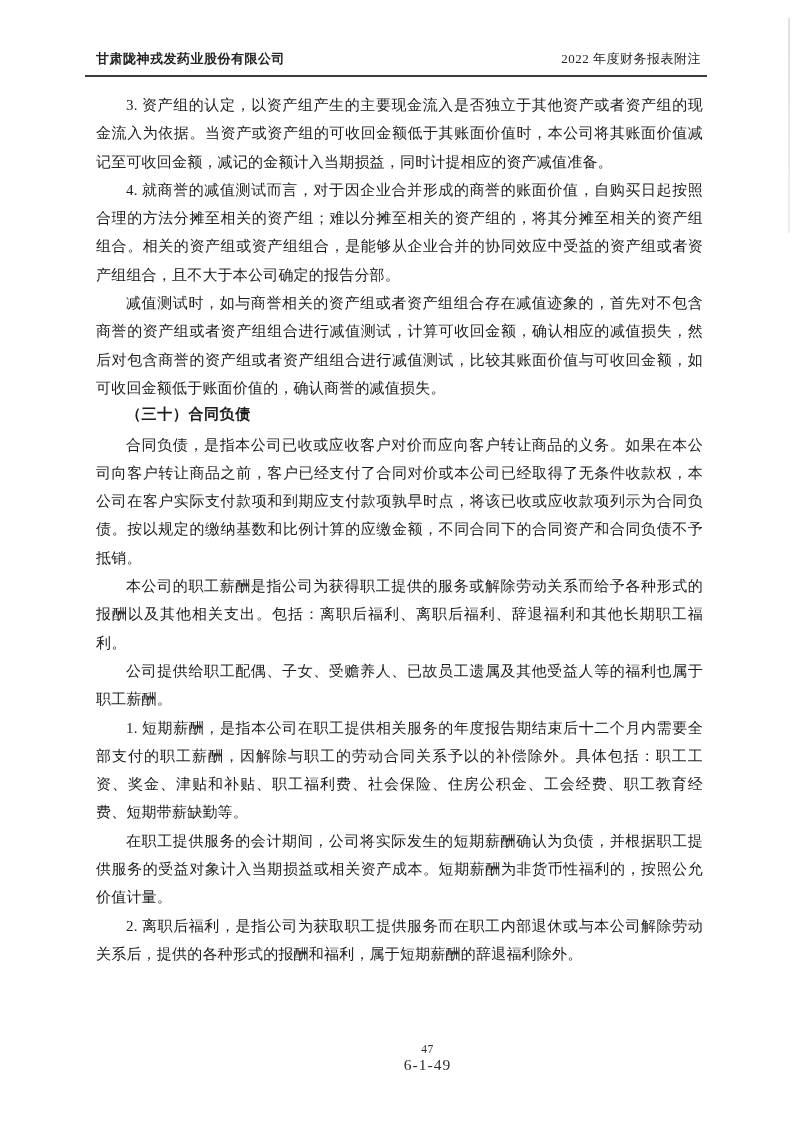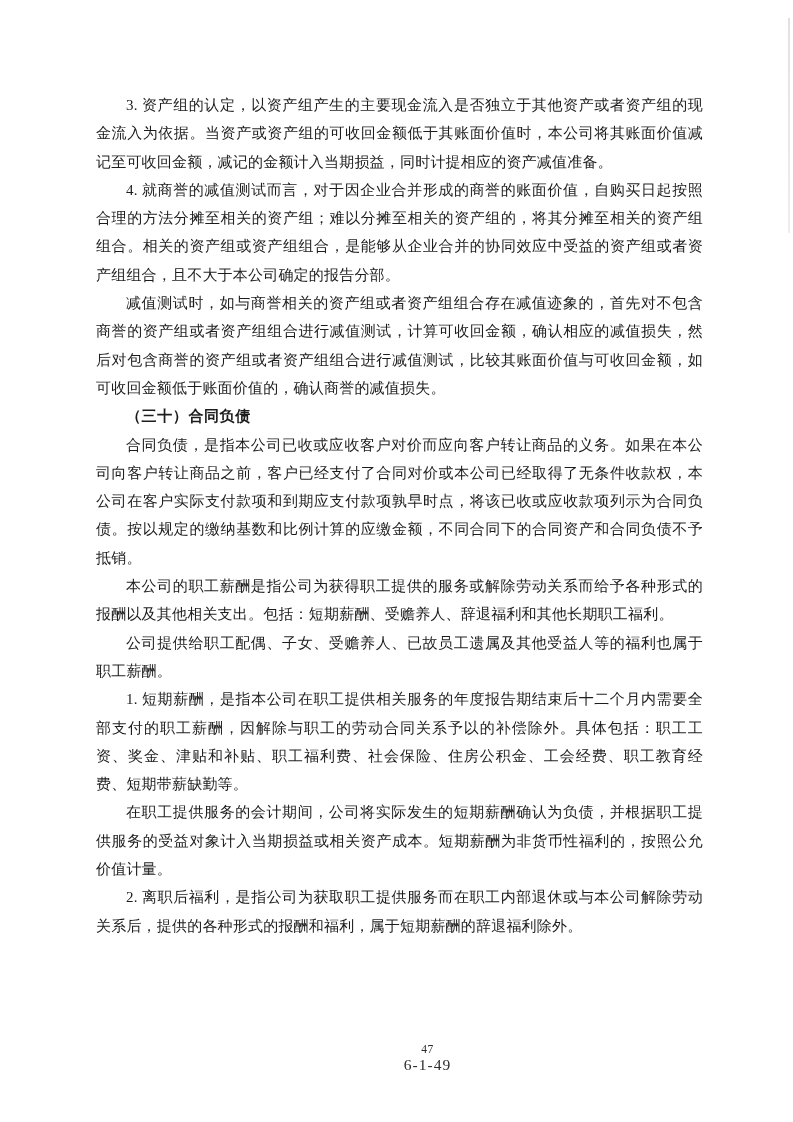--- a/index.html
+++ b/index.html
@@ -54,20 +54,21 @@
     color: #1c1c1c;
     letter-spacing: 0.2px;
   }
   .doc-body p {
     text-indent: 2em;
     text-align: justify;
   }
   .doc-body p.heading {
     font-weight: bold;
     letter-spacing: 0.6px;
+    font-family: Liberation Mono, monospace;
   }
   .doc-footer {
     position: absolute;
     left: 0;
     right: 0;
     top: 1043px;
     text-align: center;
     transform: translateX(31px);
     color: #2c2c2c;
     line-height: 1.1;
@@ -83,28 +84,32 @@
     display: block;
   }
 </style>
 </head>
 <body>
 
 <div class="page">
 
   <div class="scan-edge"></div>
 
+  <div class="doc-header">
+    <span class="left">甘肃陇神戎发药业股份有限公司</span>
+    <span class="right">2022 年度财务报表附注</span>
+  </div>
 
   <div class="doc-body">
     <p>3. 资产组的认定，以资产组产生的主要现金流入是否独立于其他资产或者资产组的现金流入为依据。当资产或资产组的可收回金额低于其账面价值时，本公司将其账面价值减记至可收回金额，减记的金额计入当期损益，同时计提相应的资产减值准备。</p>
     <p>4. 就商誉的减值测试而言，对于因企业合并形成的商誉的账面价值，自购买日起按照合理的方法分摊至相关的资产组；难以分摊至相关的资产组的，将其分摊至相关的资产组组合。相关的资产组或资产组组合，是能够从企业合并的协同效应中受益的资产组或者资产组组合，且不大于本公司确定的报告分部。</p>
     <p>减值测试时，如与商誉相关的资产组或者资产组组合存在减值迹象的，首先对不包含商誉的资产组或者资产组组合进行减值测试，计算可收回金额，确认相应的减值损失，然后对包含商誉的资产组或者资产组组合进行减值测试，比较其账面价值与可收回金额，如可收回金额低于账面价值的，确认商誉的减值损失。</p>
     <p class="heading">（三十）合同负债</p>
     <p>合同负债，是指本公司已收或应收客户对价而应向客户转让商品的义务。如果在本公司向客户转让商品之前，客户已经支付了合同对价或本公司已经取得了无条件收款权，本公司在客户实际支付款项和到期应支付款项孰早时点，将该已收或应收款项列示为合同负债。按以规定的缴纳基数和比例计算的应缴金额，不同合同下的合同资产和合同负债不予抵销。</p>
-    <p>本公司的职工薪酬是指公司为获得职工提供的服务或解除劳动关系而给予各种形式的报酬以及其他相关支出。包括：短期薪酬、受赡养人、辞退福利和其他长期职工福利。</p>
+    <p>本公司的职工薪酬是指公司为获得职工提供的服务或解除劳动关系而给予各种形式的报酬以及其他相关支出。包括：离职后福利、离职后福利、辞退福利和其他长期职工福利。</p>
     <p>公司提供给职工配偶、子女、受赡养人、已故员工遗属及其他受益人等的福利也属于职工薪酬。</p>
     <p>1. 短期薪酬，是指本公司在职工提供相关服务的年度报告期结束后十二个月内需要全部支付的职工薪酬，因解除与职工的劳动合同关系予以的补偿除外。具体包括：职工工资、奖金、津贴和补贴、职工福利费、社会保险、住房公积金、工会经费、职工教育经费、短期带薪缺勤等。</p>
     <p>在职工提供服务的会计期间，公司将实际发生的短期薪酬确认为负债，并根据职工提供服务的受益对象计入当期损益或相关资产成本。短期薪酬为非货币性福利的，按照公允价值计量。</p>
     <p>2. 离职后福利，是指公司为获取职工提供服务而在职工内部退休或与本公司解除劳动关系后，提供的各种形式的报酬和福利，属于短期薪酬的辞退福利除外。</p>
   </div>
 
   <div class="doc-footer">
     <span class="small-page">47</span>
     <span class="doc-page">6-1-49</span>
   </div>

